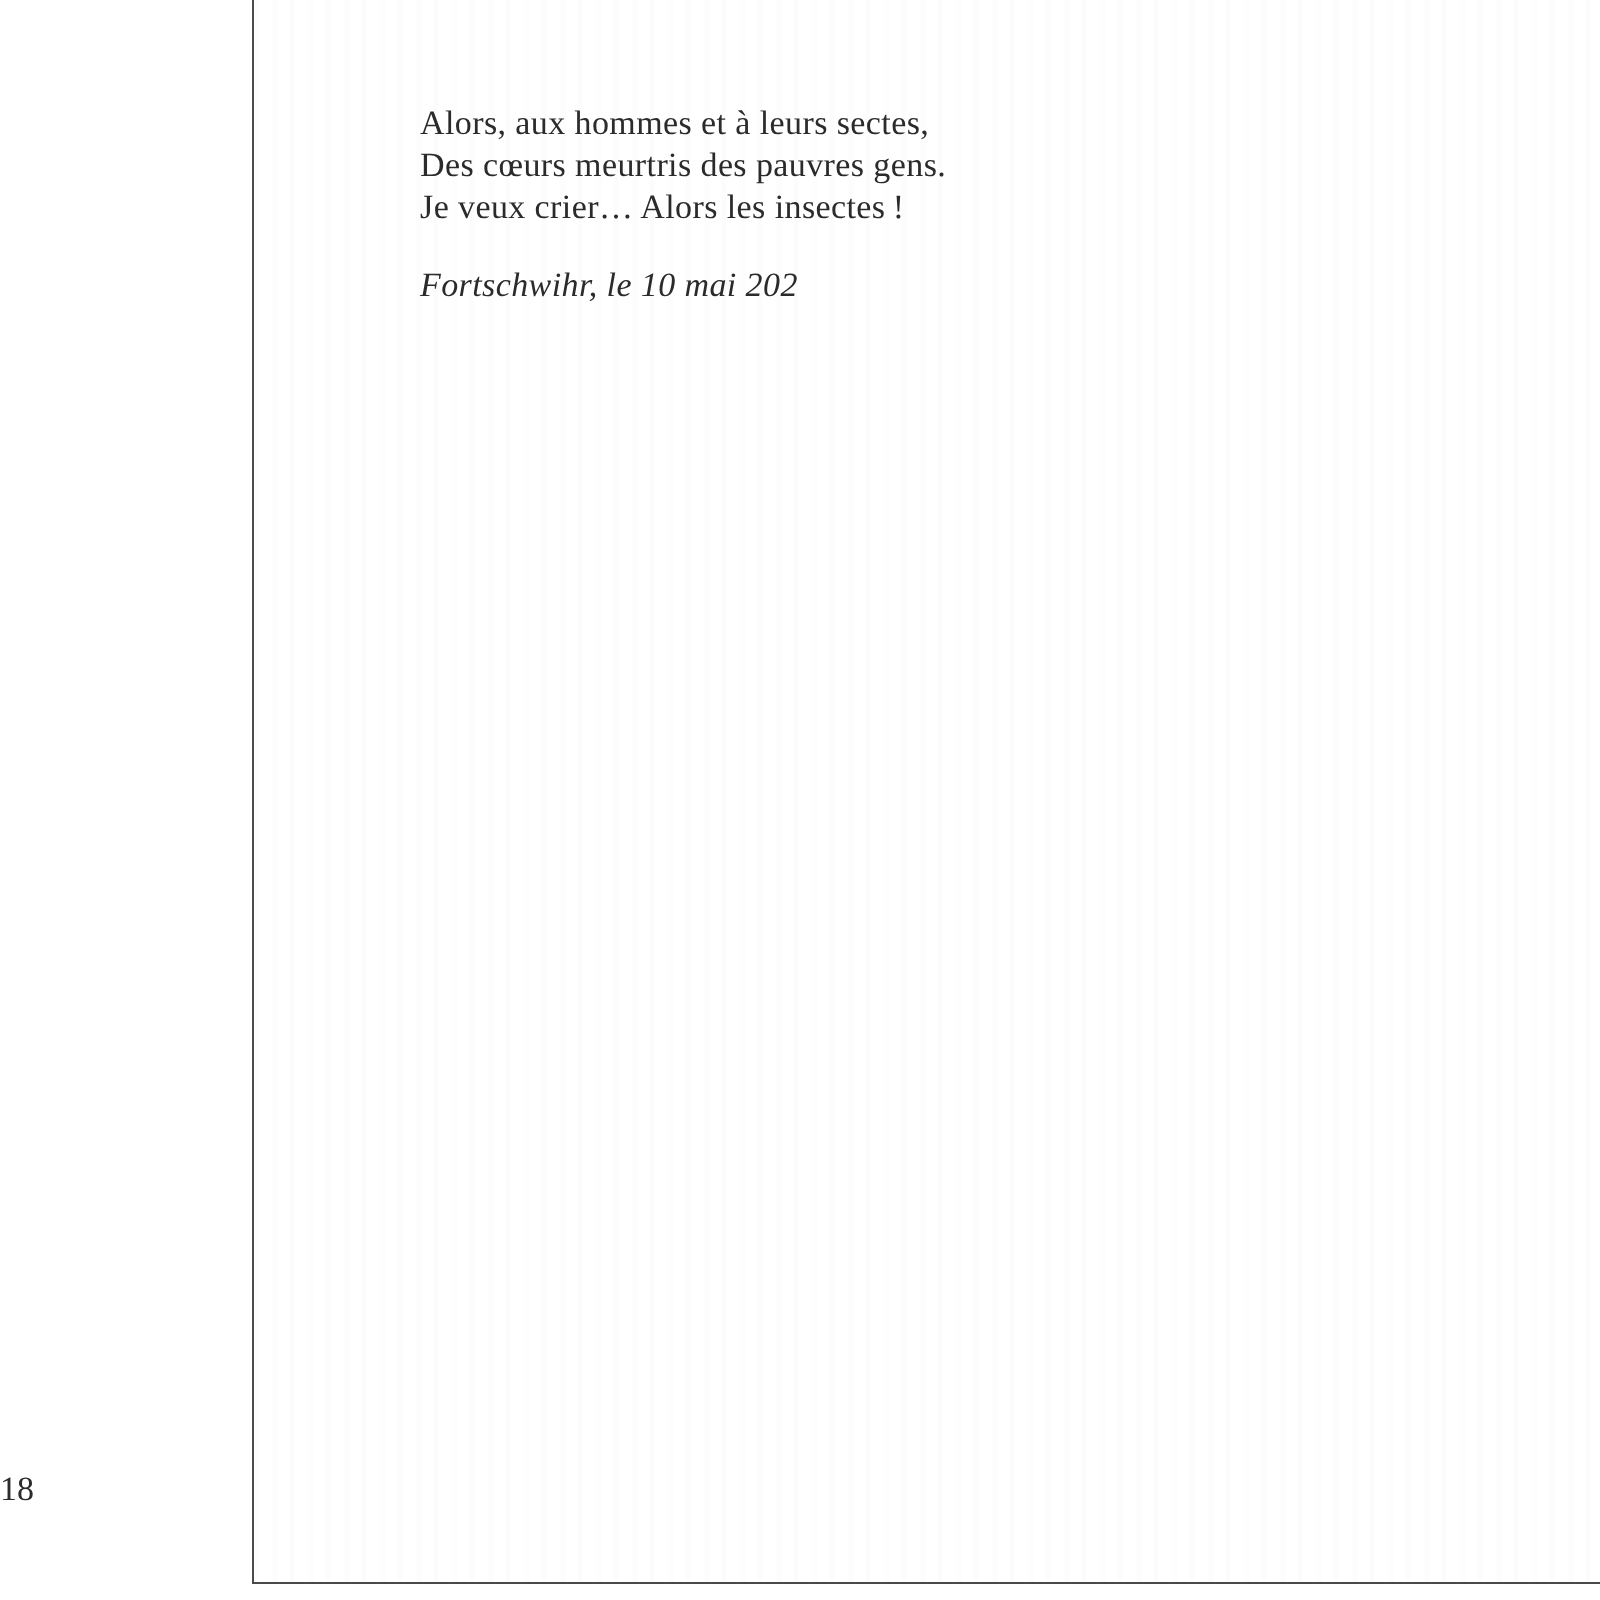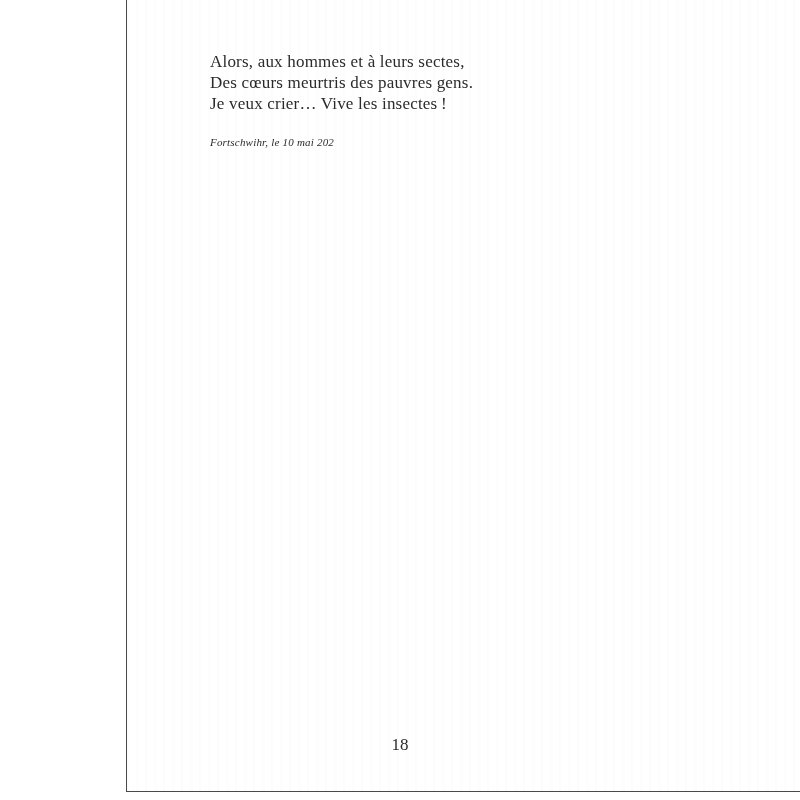--- a/index.html
+++ b/index.html
@@ -57,46 +57,45 @@
     top: 51px;
     font-size: 17px;
     line-height: 21px;
     letter-spacing: 0.2px;
     white-space: nowrap;
   }
   .dateline {
     position: absolute;
     left: 210px;
     top: 132px;
-    font-size: 11px;
+    font-size: 17px;
     line-height: 21px;
     font-style: italic;
     letter-spacing: 0.2px;
     white-space: nowrap;
   }
   .folio {
     position: absolute;
     left: 0;
     top: 734px;
     width: 800px;
-    text-align: center;
     font-size: 17px;
     line-height: 21px;
   }
 </style>
 </head>
 <body>
 
 <div class="canvas">
   <div class="paper-texture"></div>
   <div class="page-edge-left"></div>
   <div class="page-edge-bottom"></div>
 
   <div class="poem">
     <div class="poem-line">Alors, aux hommes et à leurs sectes,</div>
     <div class="poem-line">Des cœurs meurtris des pauvres gens.</div>
-    <div class="poem-line">Je veux crier… Vive les insectes !</div>
+    <div class="poem-line">Je veux crier… Alors les insectes !</div>
   </div>
 
   <div class="dateline">Fortschwihr, le 10 mai 202</div>
 
   <div class="folio">18</div>
 </div>
 
 </body></html>

